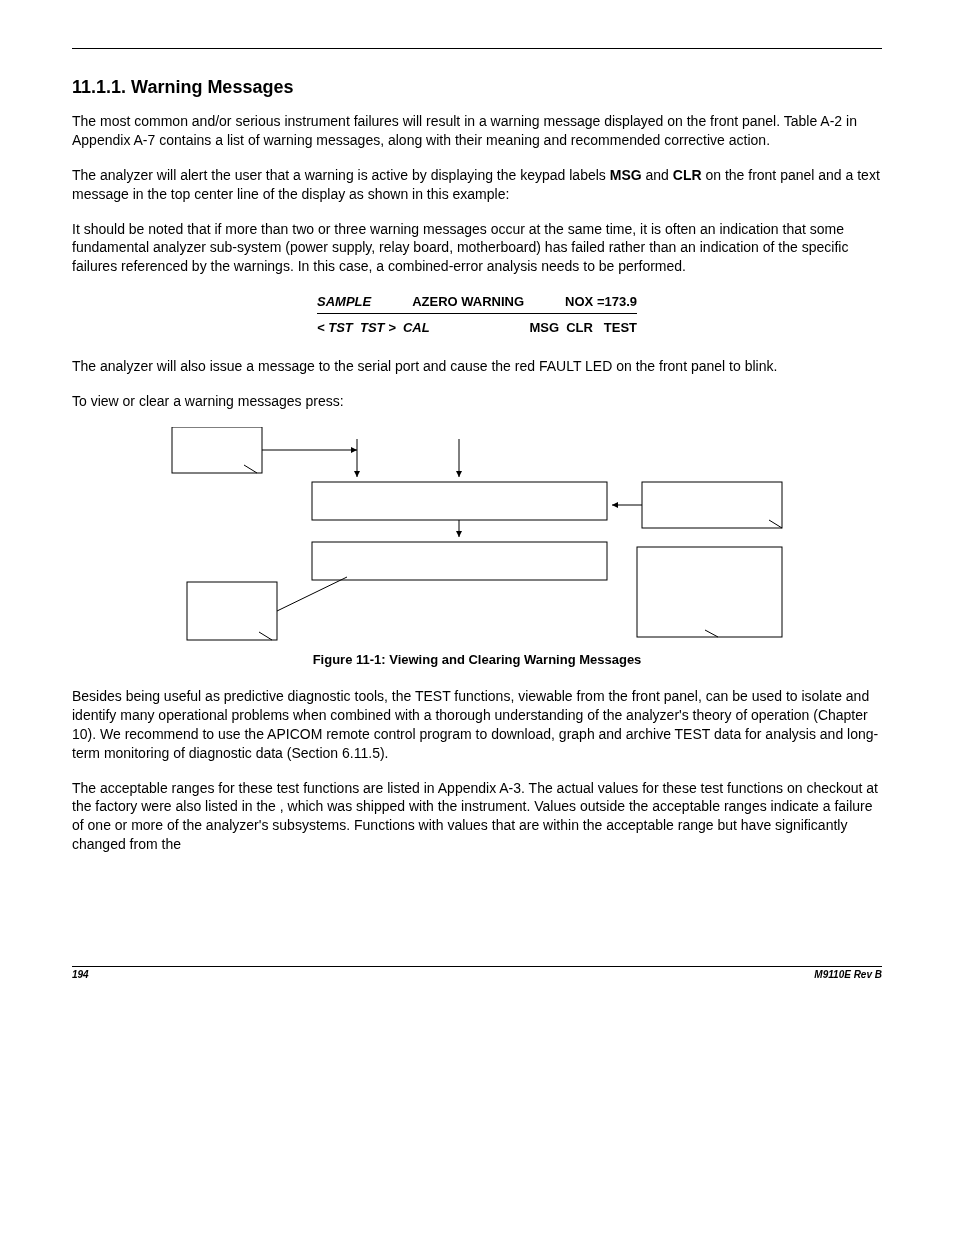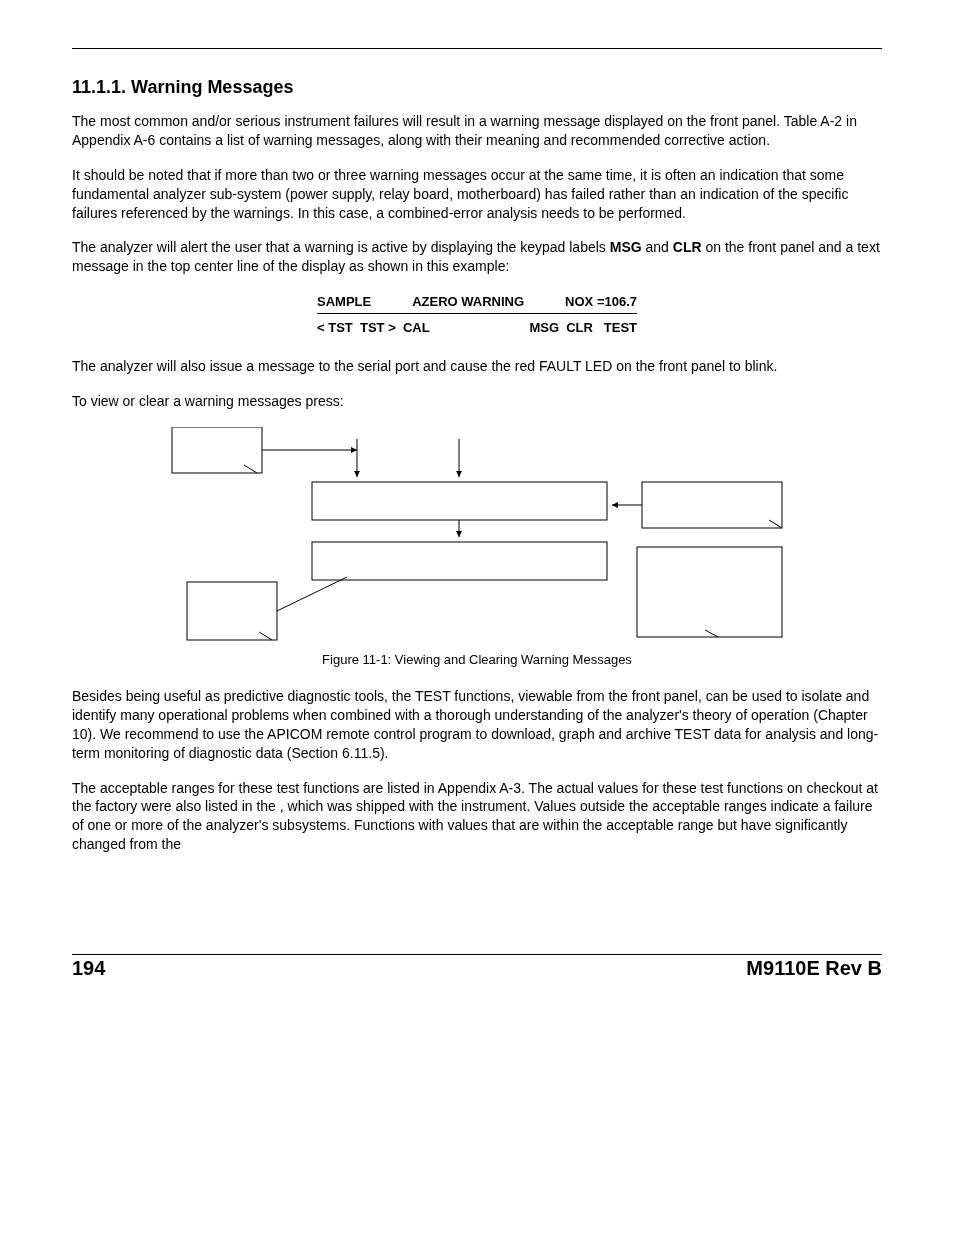--- a/index.html
+++ b/index.html
@@ -40,66 +40,67 @@
   .display-panel .row {
     display: flex;
     justify-content: space-between;
     border-bottom: 1px solid #000;
     padding: 2px 0 4px 0;
   }
   .display-panel .row:last-child {
     border-bottom: none;
     padding-top: 6px;
   }
-  .display-panel .left { white-space: pre; }
+  .display-panel .left { white-space: pre; font-style: italic; }
   .display-panel .right { white-space: pre; }
   .diagram {
     position: relative;
     width: 620px;
     height: 215px;
     margin: 4px auto 10px auto;
   }
   .caption {
     text-align: center;
-    font-weight: normal;
+    font-weight: bold;
     font-size: 13px;
     margin: 8px 0 20px 0;
   }
   .footer {
     position: absolute;
     left: 72px;
     right: 72px;
     bottom: 255px;
     border-top: 1.5px solid #000;
     padding-top: 2px;
     display: flex;
     justify-content: space-between;
     font-weight: bold;
-    font-size: 20px;
+    font-size: 10px;
+    font-style: italic;
   }
 </style>
 </head>
 <body>
 
 <div class="page">
   <div class="top-rule"></div>
 
   <h2>11.1.1. Warning Messages</h2>
 
-  <p>The most common and/or serious instrument failures will result in a warning message displayed on the front panel. Table A-2 in Appendix A-6 contains a list of warning messages, along with their meaning and recommended corrective action.</p>
-  <p>It should be noted that if more than two or three warning messages occur at the same time, it is often an indication that some fundamental analyzer sub-system (power supply, relay board, motherboard) has failed rather than an indication of the specific failures referenced by the warnings. In this case, a combined-error analysis needs to be performed.</p>
+  <p>The most common and/or serious instrument failures will result in a warning message displayed on the front panel. Table A-2 in Appendix A-7 contains a list of warning messages, along with their meaning and recommended corrective action.</p>
   <p>
     <span>The analyzer will alert the user that a warning is active by displaying the keypad labels </span><b>MSG</b><span> and </span><b>CLR</b><span> on the front panel and a text message in the top center line of the display as shown in this example:</span>
   </p>
+  <p>It should be noted that if more than two or three warning messages occur at the same time, it is often an indication that some fundamental analyzer sub-system (power supply, relay board, motherboard) has failed rather than an indication of the specific failures referenced by the warnings. In this case, a combined-error analysis needs to be performed.</p>
 
   <div class="display-panel">
     <div class="row">
       <span class="left">SAMPLE</span>
       <span>AZERO WARNING</span>
-      <span class="right">NOX =106.7</span>
+      <span class="right">NOX =173.9</span>
     </div>
     <div class="row">
       <span class="left">&lt; TST  TST &gt;  CAL</span>
       <span class="right">MSG  CLR   TEST</span>
     </div>
   </div>
 
   <p>The analyzer will also issue a message to the serial port and cause the red FAULT LED on the front panel to blink.</p>
   <p>To view or clear a warning messages press:</p>
 

